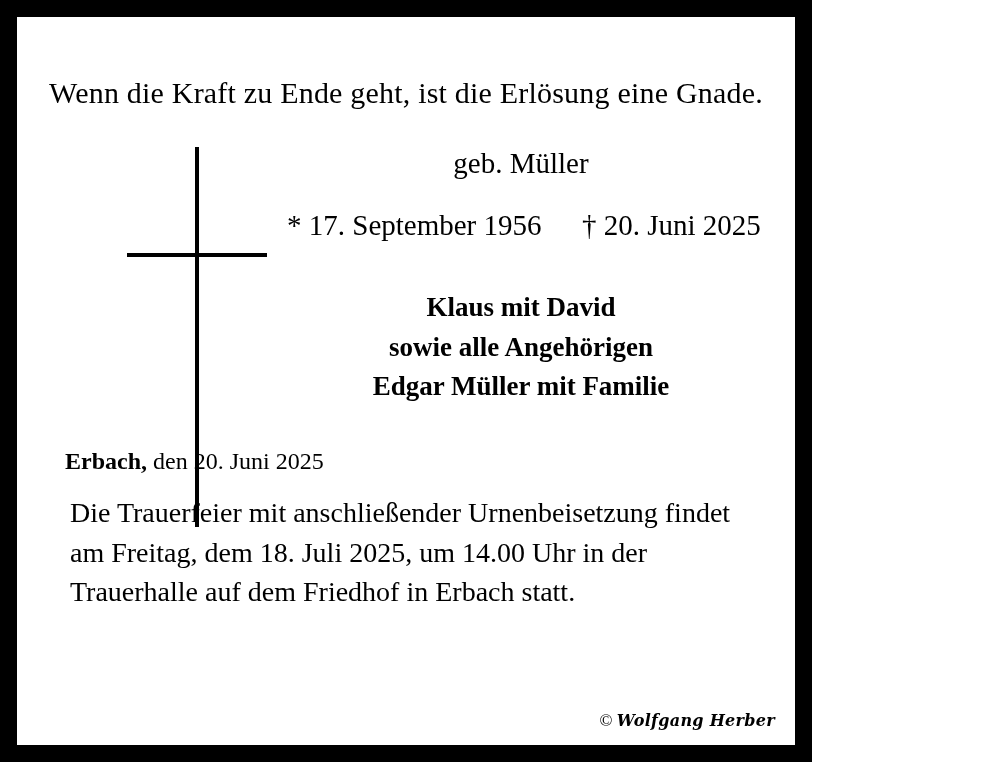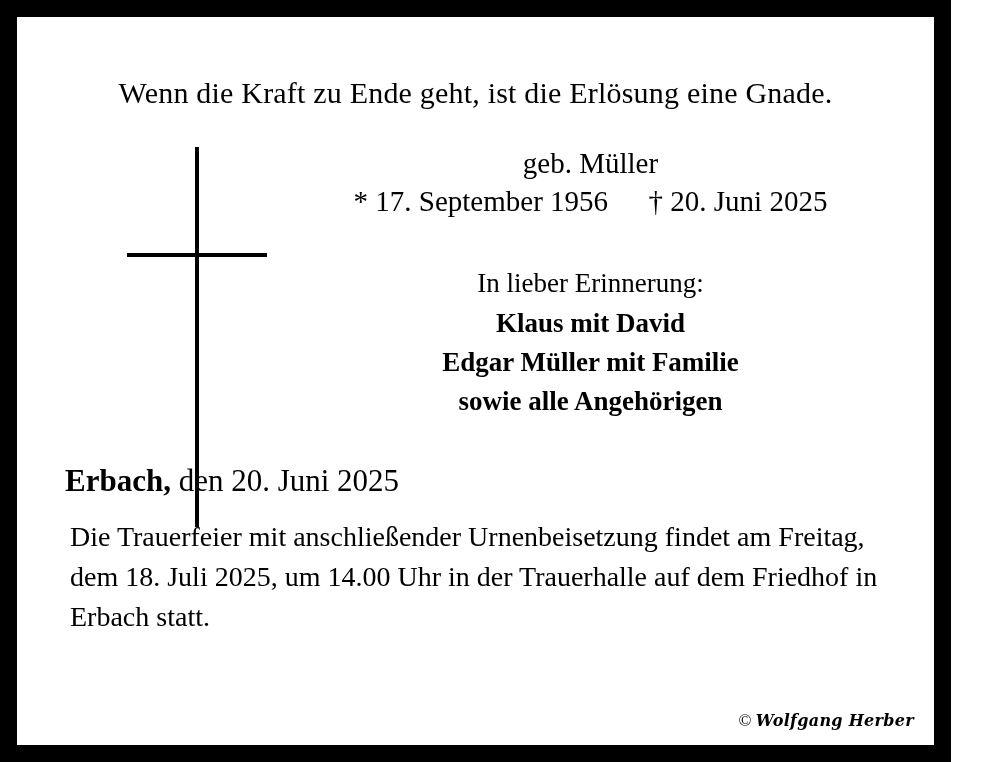--- a/index.html
+++ b/index.html
@@ -12,21 +12,21 @@
     height: 762px;
     font-family: "Liberation Serif", serif;
     color: #000000;
     overflow: hidden;
   }
 
   
   .obituary-card {
     position: relative;
     box-sizing: border-box;
-    width: 951px;
+    width: 812px;
     height: 762px;
     background: #000000;
     padding: 12px;
   }
   .inner-white {
     position: relative;
     box-sizing: border-box;
     width: 100%;
     height: 100%;
     background: #ffffff;
@@ -83,21 +83,21 @@
     line-height: 1.08;
     letter-spacing: 0.3px;
   }
   .maiden-name {
     font-size: 29px;
     line-height: 1.3;
   }
   .dates {
     font-size: 29px;
     line-height: 1.3;
-    margin-top: 0;
+    margin-top: 24px;
     white-space: nowrap;
   }
   .dates .sep {
     display: inline-block;
     width: 26px;
   }
 
   
   .memorial {
     margin-top: 44px;
@@ -113,21 +113,21 @@
     font-size: 27px;
     font-weight: bold;
     line-height: 1.45;
   }
 
   
   .place-line {
     margin-top: 40px;
     padding-left: 48px;
     padding-right: 40px;
-    font-size: 31px;
+    font-size: 24px;
     line-height: 1.3;
   }
   .place-line .place {
     font-weight: bold;
   }
 
   
   .details {
     margin-top: 16px;
     padding-left: 53px;
@@ -171,24 +171,23 @@
     <div class="name-block">
       <div class="maiden-name">geb. Müller</div>
       <div class="dates">
         <span>* 17. September 1956</span>
         <span class="sep"></span>
         <span>† 20. Juni 2025</span>
       </div>
     </div>
 
     <div class="memorial">
-      <div class="memorial-intro">In lieber Erinnerung:</div>
       <div class="memorial-name">Klaus mit David</div>
+      <div class="memorial-name">sowie alle Angehörigen</div>
       <div class="memorial-name">Edgar Müller mit Familie</div>
-      <div class="memorial-name">sowie alle Angehörigen</div>
     </div>
 
     <div class="place-line">
       <span class="place">Erbach,</span>
       <span>den 20. Juni 2025</span>
     </div>
 
     <div class="details">Die Trauerfeier mit anschließender Urnenbeisetzung findet am Freitag, dem 18. Juli 2025, um 14.00 Uhr in der Trauerhalle auf dem Friedhof in Erbach statt.</div>
 
     <div class="credit">

